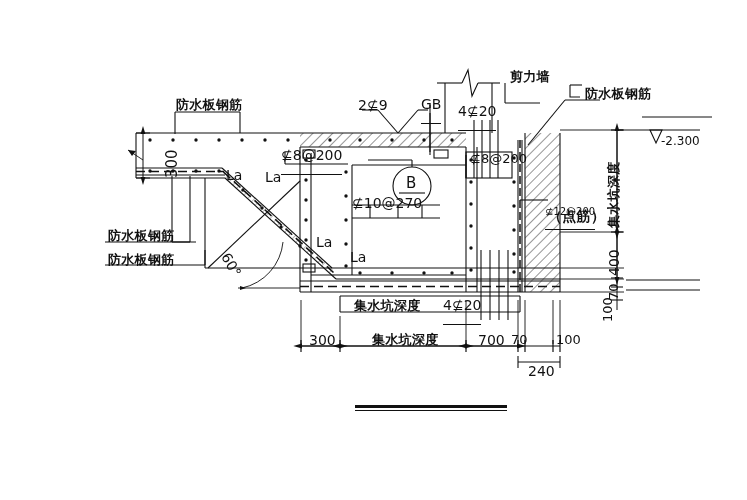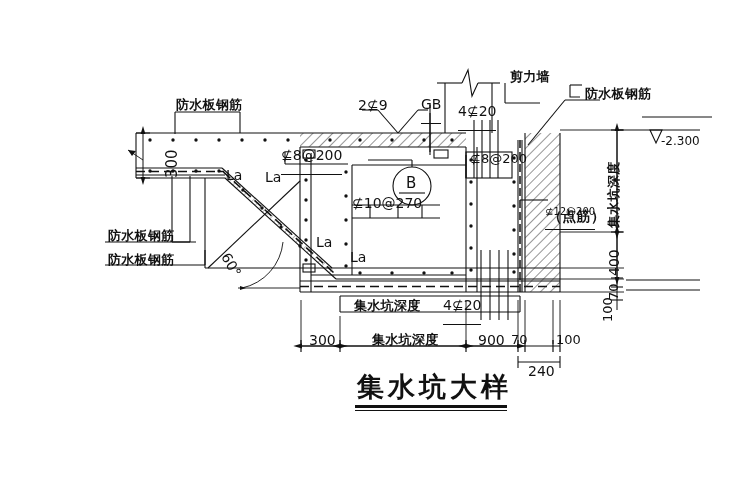--- a/index.html
+++ b/index.html
@@ -376,22 +376,21 @@
   <div class="txt num rot90" style="left:607px; top:300px; font-size:13px;">70</div>
 
   <div class="txt num rot90" style="left:601px; top:322px; font-size:13px;">100</div>
 
   <div class="txt cn" style="left:354px; top:299px; font-size:13px;">集水坑深度</div>
 
   <div class="txt num ul" style="left:443px; top:298px; font-size:14px;">4⊈20</div>
 
   <div class="txt num" style="left:309px; top:333px; font-size:14px;">300</div>
   <div class="txt cn" style="left:372px; top:333px; font-size:13px;">集水坑深度</div>
-  <div class="txt num" style="left:478px; top:333px; font-size:14px;">900</div>
+  <div class="txt num" style="left:478px; top:333px; font-size:14px;">700</div>
   <div class="txt num" style="left:511px; top:333px; font-size:13px;">70</div>
   <div class="txt num" style="left:556px; top:333px; font-size:13px;">100</div>
   <div class="txt num" style="left:528px; top:364px; font-size:14px;">240</div>
 
-  <div class="txt title-main" style="left:357px; top:373px;">集水坑大样</div>
   <div class="title-rule" style="left:355px; top:405px; width:152px; height:3px;"></div>
   <div class="title-rule" style="left:355px; top:410px; width:152px; height:1px;"></div>
 
 </div>
 
 </body></html>

